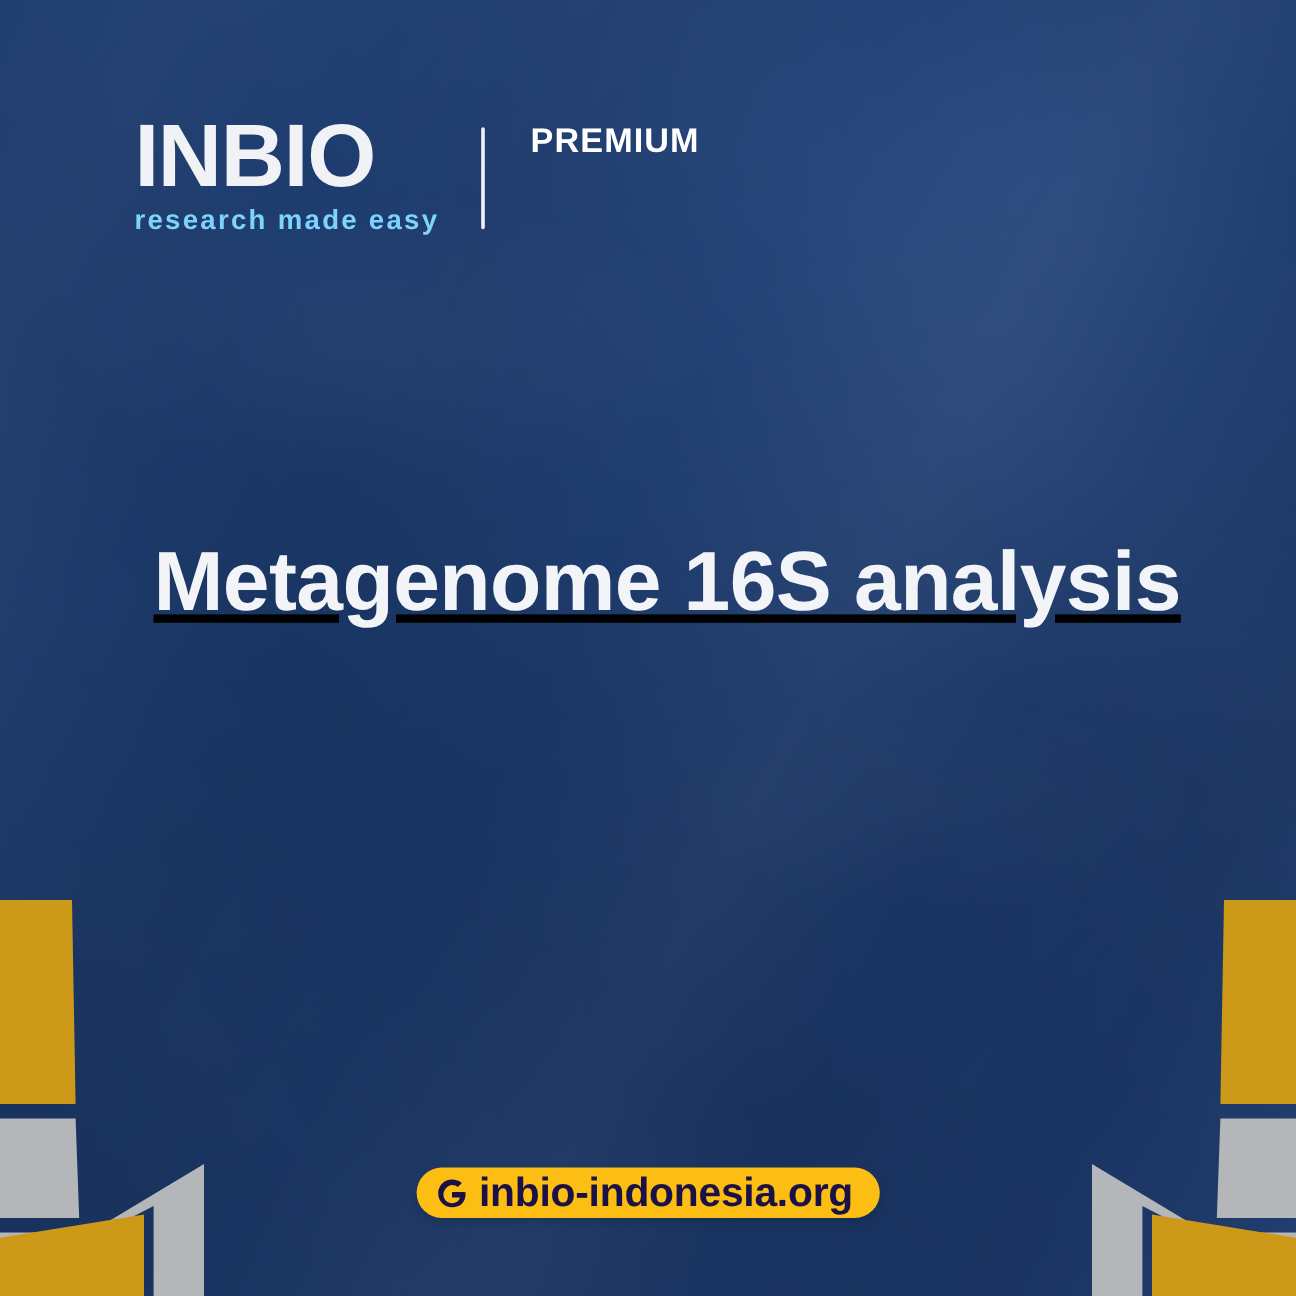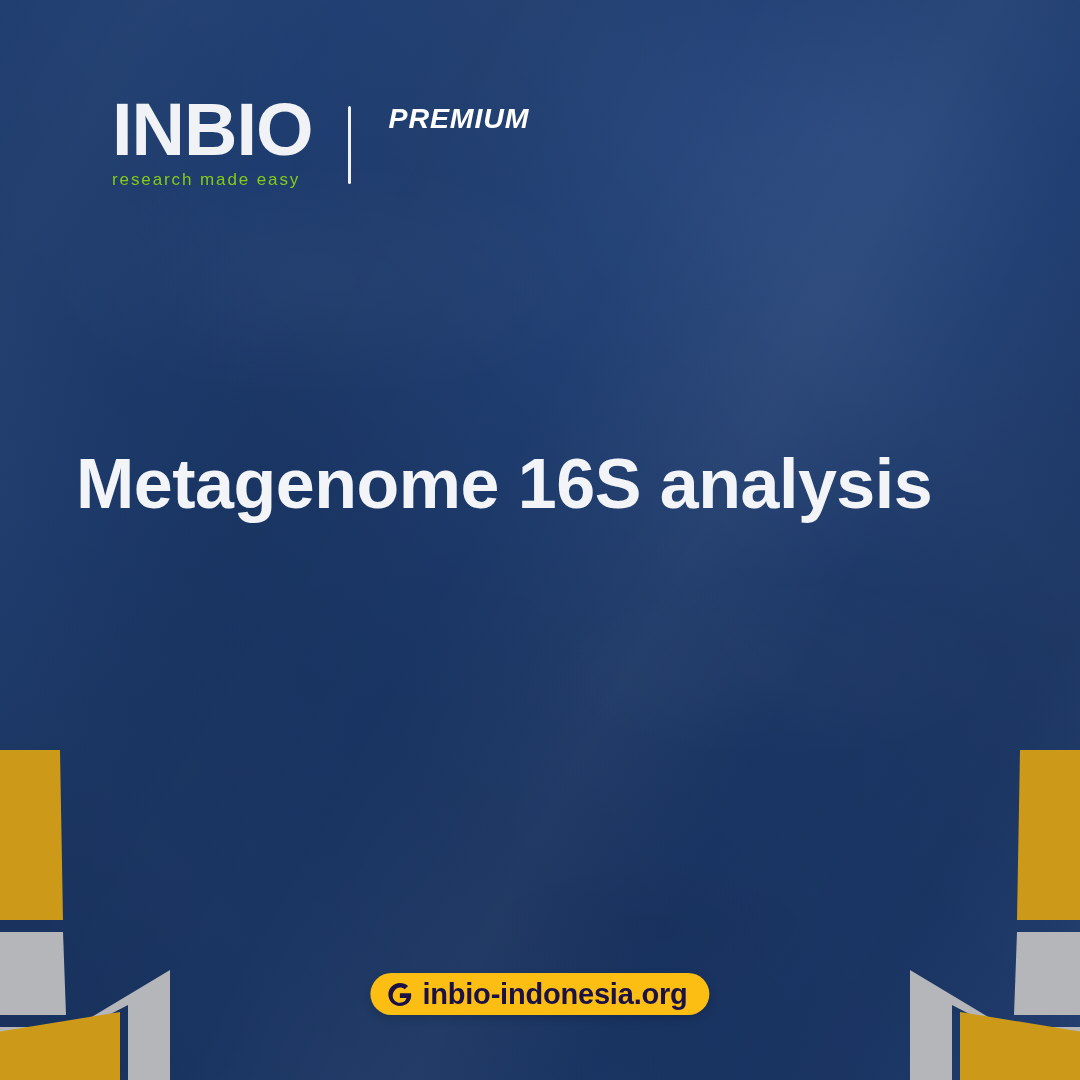--- a/index.html
+++ b/index.html
@@ -84,58 +84,58 @@
   }
   .brand-word {
     font-size: 74px;
     font-weight: 700;
     line-height: 0.92;
     letter-spacing: -1px;
     color: #f0f2f5;
   }
   .brand-tag {
     margin-top: 6px;
-    font-size: 17px;
-    font-weight: 400;
+    font-size: 23px;
+    font-weight: 700;
     letter-spacing: 1.9px;
-    color: #84cc16;
+    color: #7dd3fc;
     white-space: nowrap;
   }
   .divider {
     width: 3px;
     margin: 10px 0 6px 0;
     margin-left: 35px;
     margin-right: 38px;
     background: #f0f2f5;
     border-radius: 2px;
   }
   .course-kicker {
     display: flex;
     justify-content: space-between;
     padding-top: 2px;
-    font-style: italic;
   }
   .course-kicker div {
     font-size: 28.5px;
     font-weight: 700;
     letter-spacing: 0.9px;
     line-height: 1.45;
     color: #ffffff;
     white-space: nowrap;
   }
 
   
   .title {
     position: absolute;
     left: 0;
     right: 0;
     top: 440px;
-    text-align: left;
-    padding: 0 76px;
+    text-align: right;
+    padding: 0 96px;
     box-sizing: border-box;
+    text-decoration: underline;
   }
   .title-line {
     font-size: 70px;
     font-weight: 700;
     line-height: 1.28;
     letter-spacing: -0.5px;
     color: #f2f4f7;
     white-space: nowrap;
   }
 
@@ -154,21 +154,21 @@
     border-radius: 21px;
     box-shadow: 0 3px 9px rgba(0,0,0,0.16);
   }
   .g-mark {
     display: block;
     width: 27px;
     height: 27px;
     flex: 0 0 auto;
   }
   .site-url {
-    font-size: 29px;
+    font-size: 34px;
     font-weight: 700;
     letter-spacing: -0.2px;
     color: #1a1147;
     white-space: nowrap;
   }
 
   
   .deco {
     position: absolute;
     bottom: 0;

